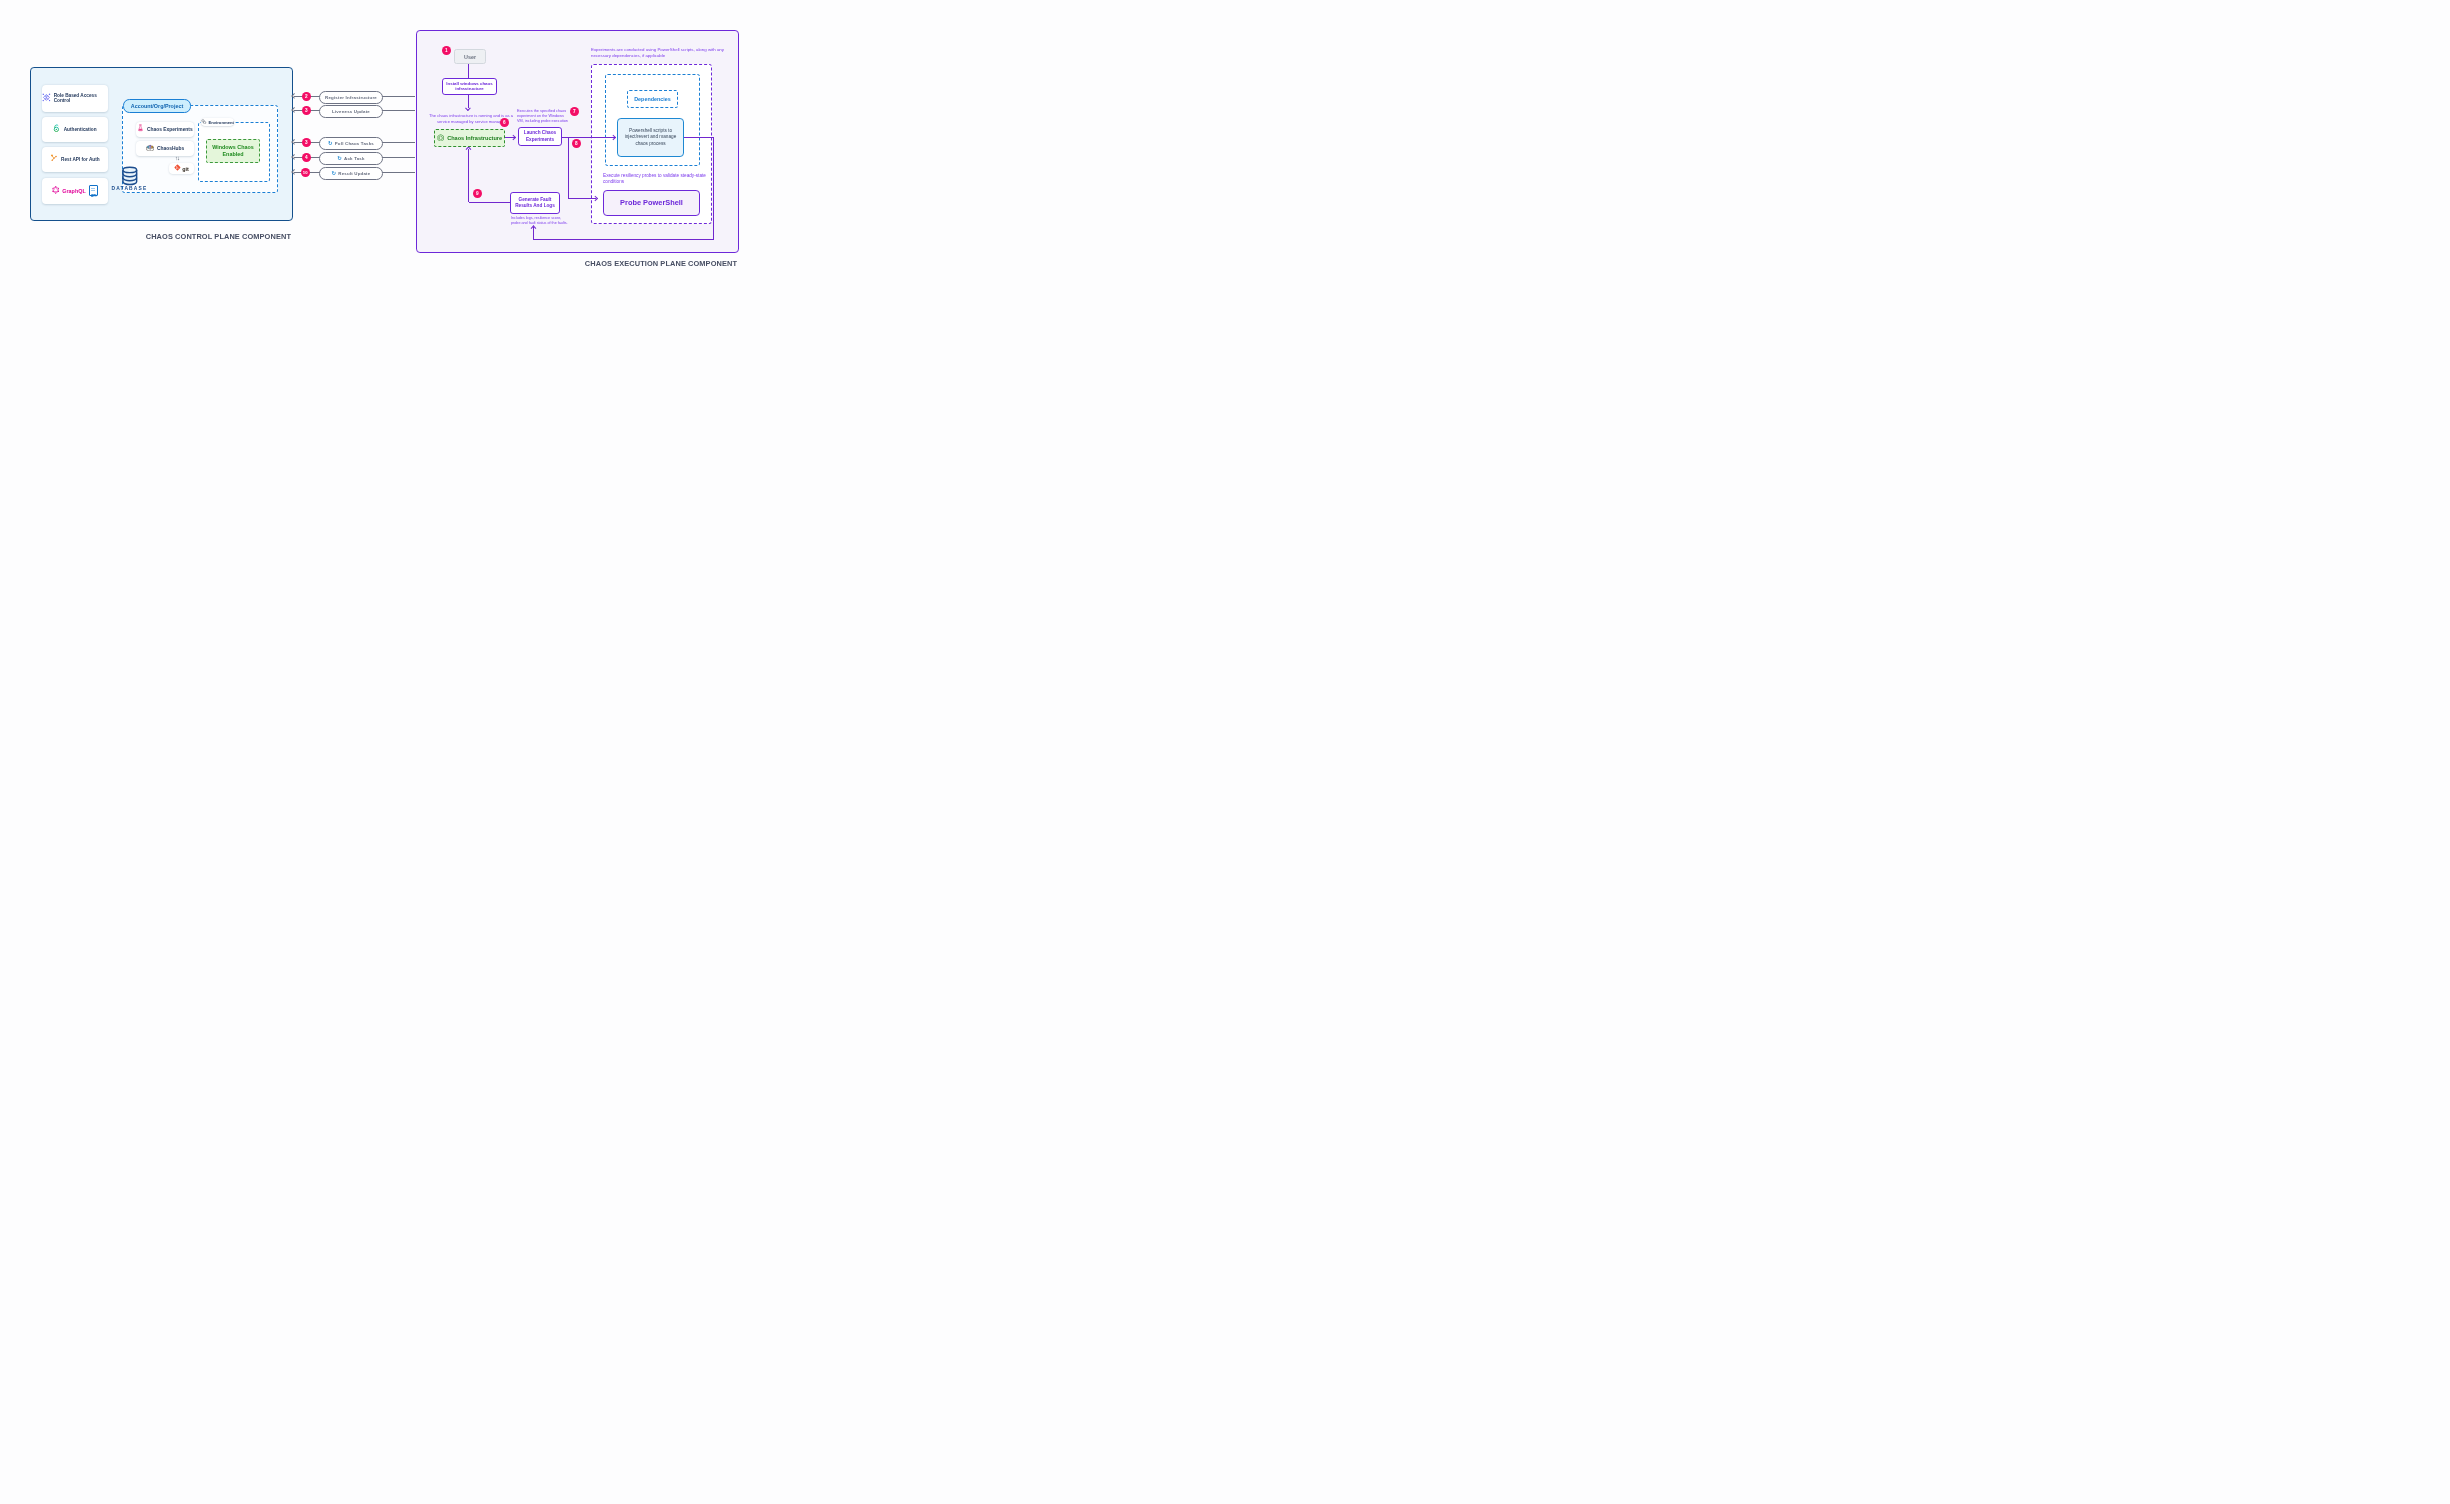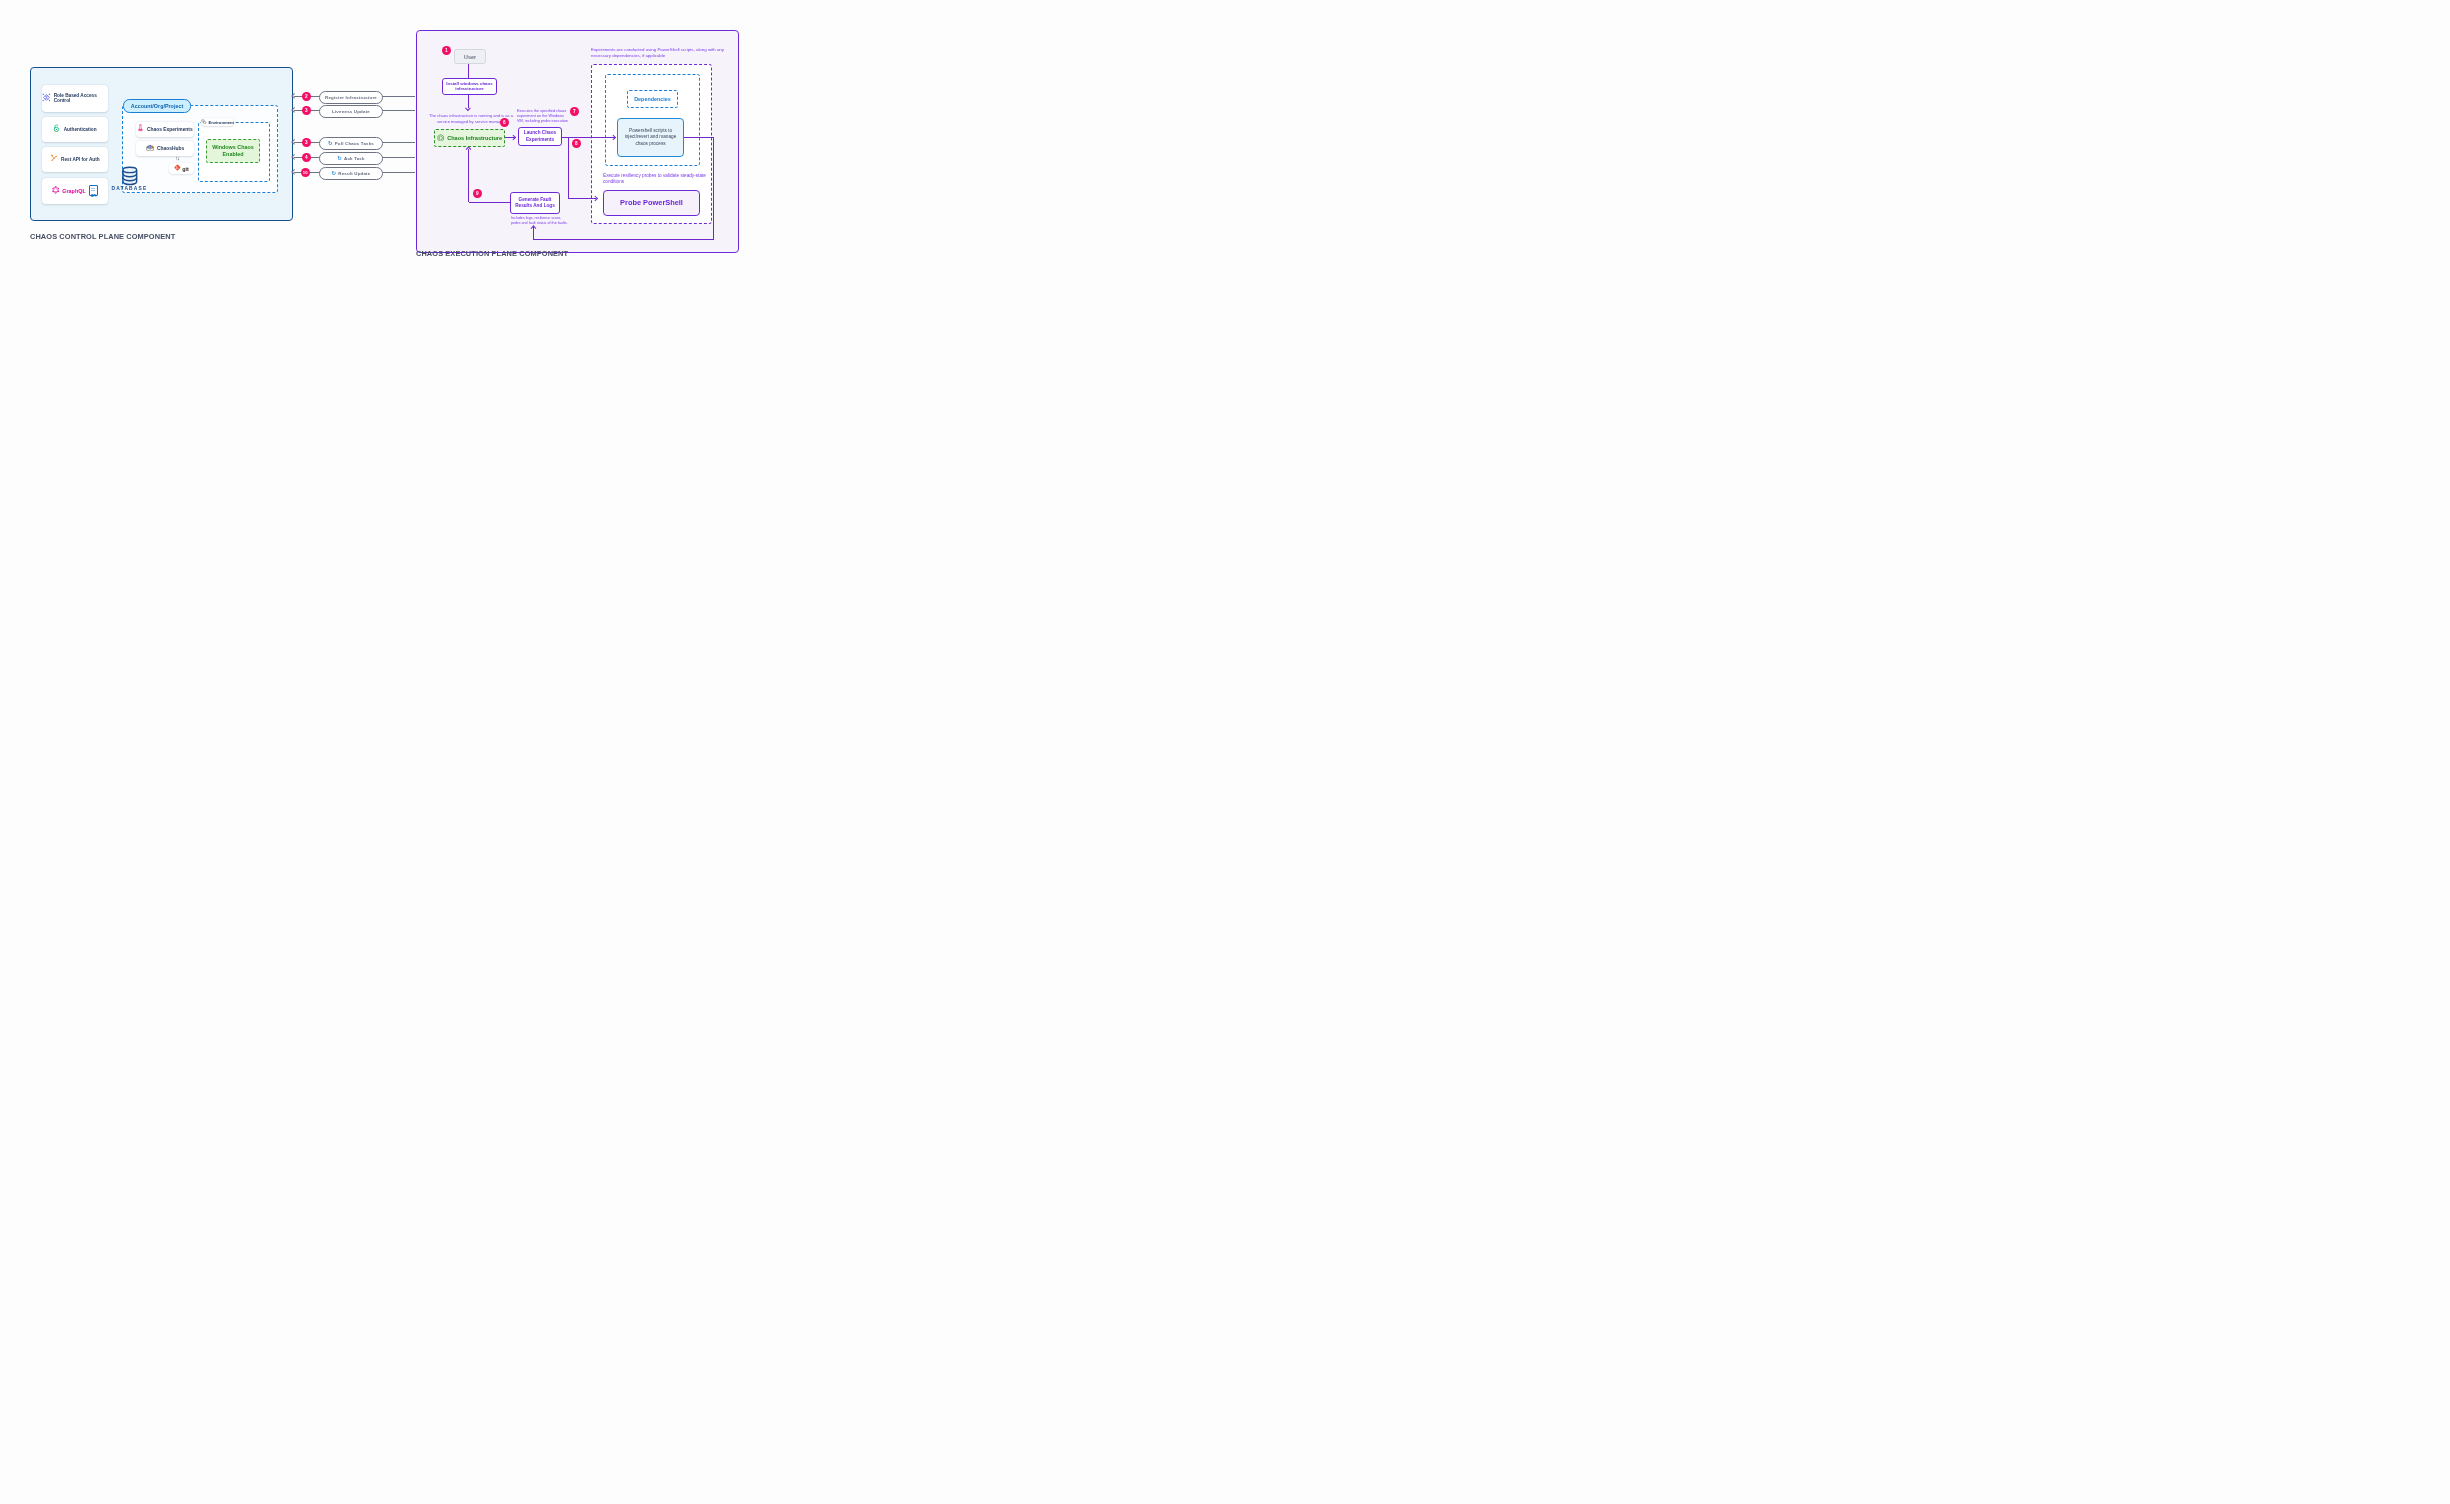--- a/index.html
+++ b/index.html
@@ -4,21 +4,21 @@
 <style>
   html,body{margin:0;padding:0;background:#fdfdfe;}
   #canvas{position:relative;width:756px;height:301px;background:#fdfdfe;overflow:hidden;
           font-family:"Liberation Sans","DejaVu Sans",sans-serif;}
   .abs{position:absolute;}
   
   .control-panel{left:30px;top:67px;width:261px;height:152px;background:#e9f4fb;
     border:1px solid #14508c;border-radius:3.9px;}
   .exec-panel{left:416px;top:30px;width:321px;height:221px;background:#f6f3fb;
     border:1px solid #6d28d9;border-radius:3.9px;}
-  .panel-title{font-weight:bold;font-size:7.4px;color:#474e63;text-align:left;letter-spacing:0.1px;}
+  .panel-title{font-weight:bold;font-size:7.4px;color:#474e63;text-align:right;letter-spacing:0.1px;}
   
   .card{background:#fff;border-radius:3.9px;box-shadow:0 0.5px 2px rgba(30,60,90,.18);
     display:flex;align-items:center;justify-content:center;gap:2.9px;}
   .card-label{font-weight:bold;font-size:4.7px;color:#1d3357;}
   
   .aop-box{left:122px;top:105px;width:154px;height:86px;border:1px dashed #1a7fd4;border-radius:2.9px;background:#fbfdff;}
   .aop-pill{left:123px;top:99px;width:66px;height:11.8px;background:#cdeefd;border:1px solid #1a7fd4;
     border-radius:6.4px;display:flex;align-items:center;justify-content:center;
     color:#1064b0;font-weight:bold;font-size:5.4px;}
   .env-box{left:198px;top:122px;width:70px;height:58px;border:0.7px dashed #1a7fd4;border-radius:2.9px;background:#fff;}
@@ -371,16 +371,16 @@
   </div>
 
   <div class="abs badge" style="left:473px;top:189px;">9</div>
 
   <div class="abs pbox" style="left:510px;top:192px;width:50px;height:22px;font-size:4.7px;padding:0 2px;">
     <span>Generate Fault Results And Logs</span>
   </div>
 
   <div class="abs note" style="left:511px;top:216px;width:58px;font-size:3.7px;">Includes logs, resilience score, probe and fault status of the faults.</div>
 
-  <div class="abs panel-title" style="left:416px;top:249px;width:321px;">CHAOS EXECUTION PLANE COMPONENT</div>
+  <div class="abs panel-title" style="left:416px;top:259px;width:321px;">CHAOS EXECUTION PLANE COMPONENT</div>
 
 </div>
 
 
 </body></html>

